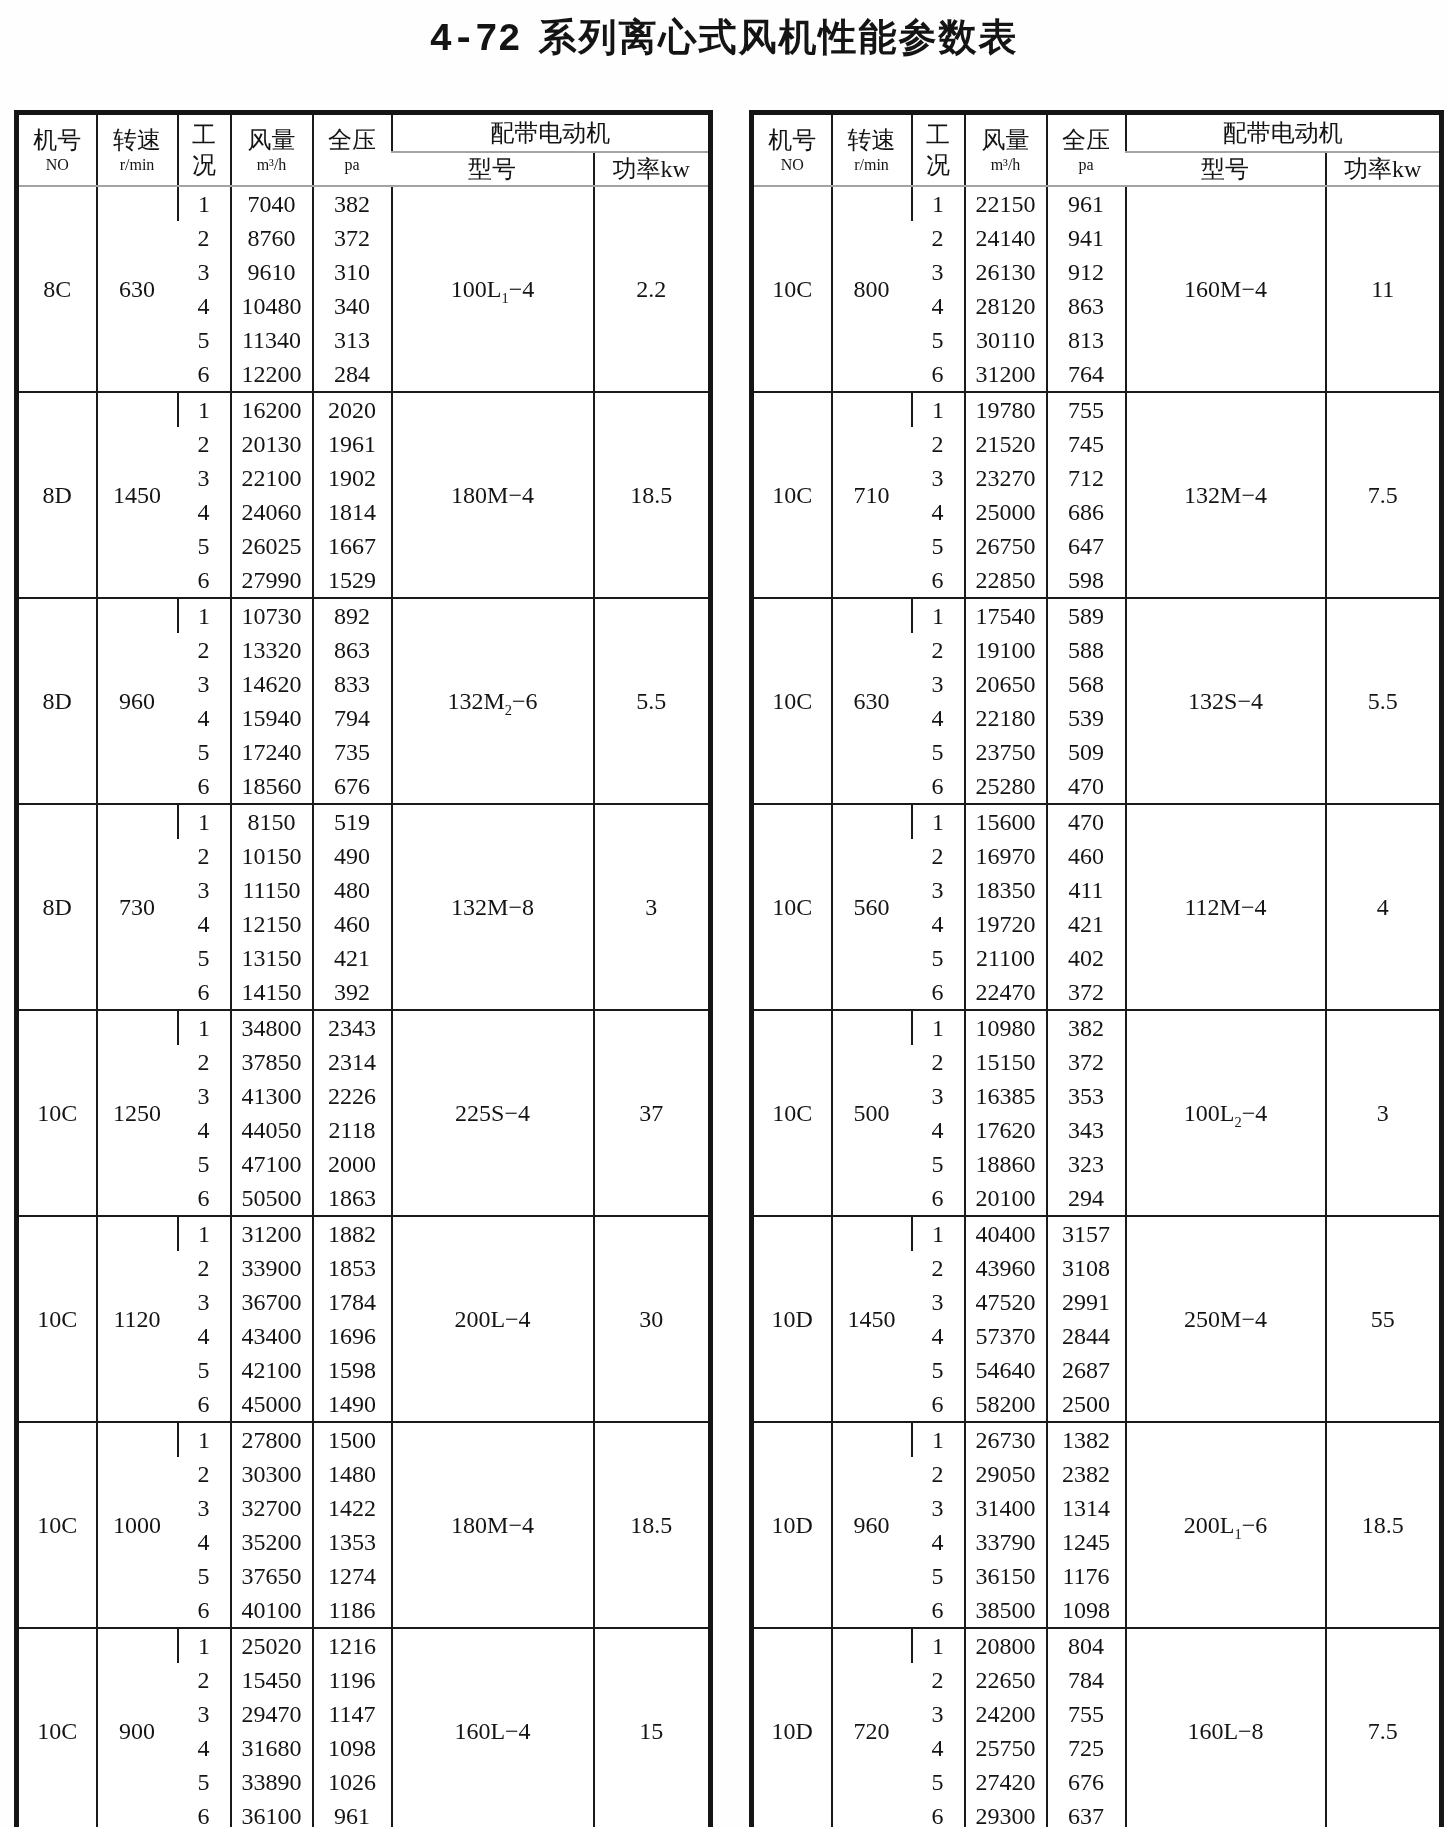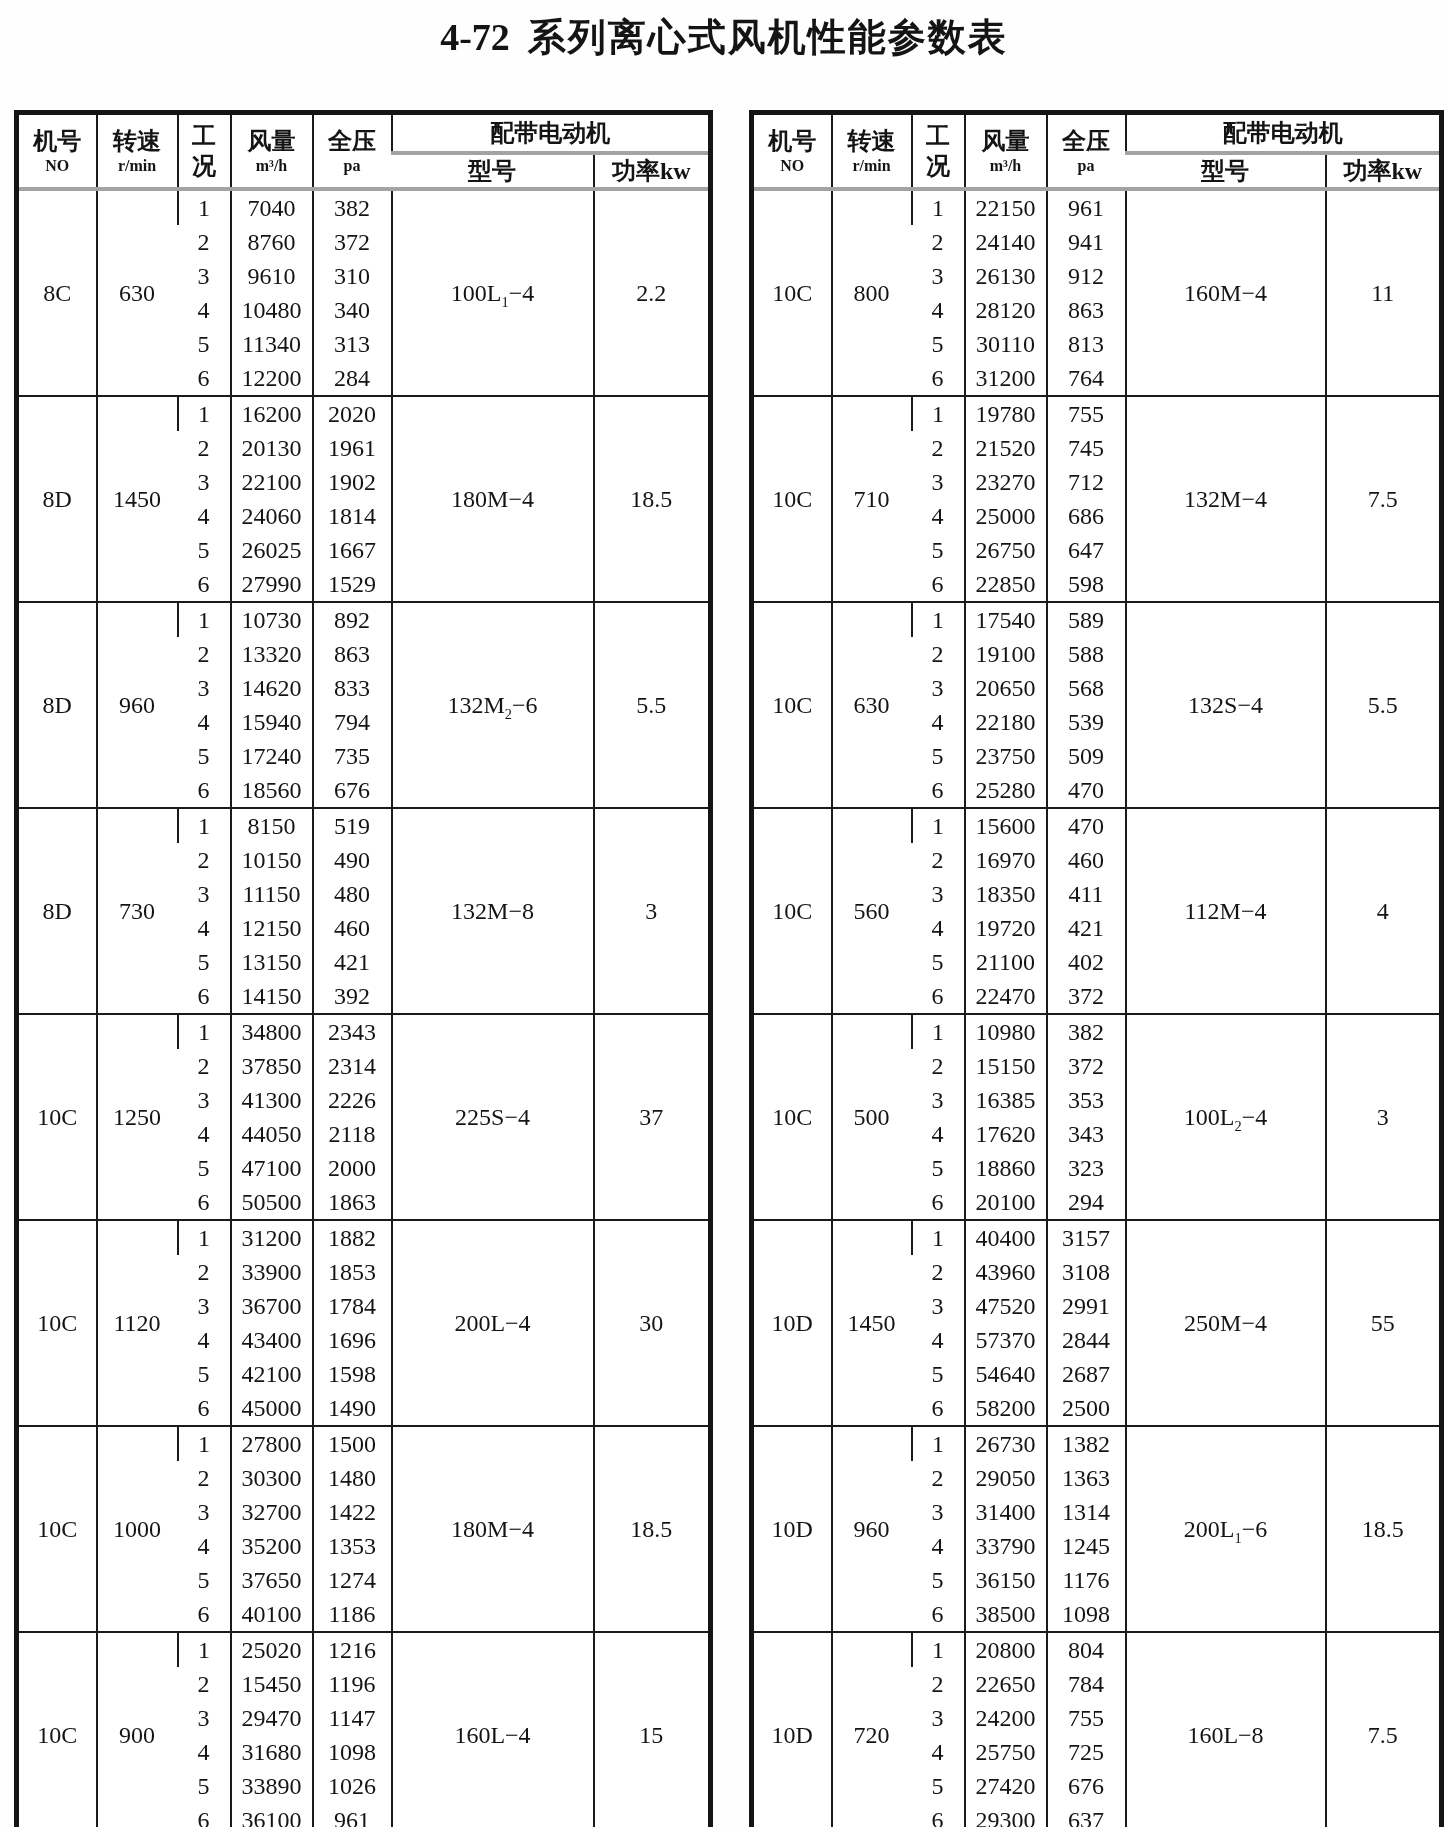--- a/index.html
+++ b/index.html
@@ -13,21 +13,21 @@
     color: #141414;
   }
   .page-title {
     padding-top: 12px;
     text-align: center;
     font-size: 38px;
     font-weight: bold;
     letter-spacing: 2px;
     height: 46px;
   }
-  .page-title .title-prefix { margin-right: 18px; letter-spacing: 0; }
+  .page-title .title-prefix { margin-right: 18px; letter-spacing: 0; font-family: Liberation Mono, monospace; }
   .tables-row {
     display: flex;
     margin: 52px 14px 0 14px;
     gap: 36px;
     align-items: flex-start;
   }
   table.fan-table {
     border-collapse: collapse;
     table-layout: fixed;
     background: #fff;
@@ -37,21 +37,21 @@
   table.fan-table-right { width: 690px; }
   th, td {
     border: 0 solid #1a1a1a;
     border-left-width: 2px;
     text-align: center;
     vertical-align: middle;
     padding: 0;
     overflow: hidden;
   }
   th:first-child, td:first-child { border-left-width: 0; }
-  thead th { border-bottom: 4px solid #a3a3a3; font-weight: bold; }
+  thead th { border-bottom: 2px solid #a3a3a3; font-weight: normal; }
   thead tr.hdr-row1 th { height: 36px; }
   thead tr.hdr-row2 th { height: 32px; }
   thead th .hdr-line { line-height: 1.25; }
   tbody td { height: 34px; }
   tbody tr.block-first td { border-top: 2px solid #1a1a1a; }
   .cell-cn   { font-size: 24px; }
   .cell-num  { font-size: 24px; }
   td { font-size: 24px; }
   td sub { font-size: 60%; line-height: 0; }
 </style>
@@ -628,21 +628,21 @@
           <td rowspan="6">960</td>
           <td class="cell-num">1</td>
           <td class="cell-num">26730</td>
           <td class="cell-num">1382</td>
           <td rowspan="6"><span>200L</span><sub>1</sub><span>−6</span></td>
           <td rowspan="6">18.5</td>
         </tr>
         <tr>
           <td class="cell-num">2</td>
           <td class="cell-num">29050</td>
-          <td class="cell-num">1363</td>
+          <td class="cell-num">2382</td>
         </tr>
         <tr>
           <td class="cell-num">3</td>
           <td class="cell-num">31400</td>
           <td class="cell-num">1314</td>
         </tr>
         <tr>
           <td class="cell-num">4</td>
           <td class="cell-num">33790</td>
           <td class="cell-num">1245</td>

